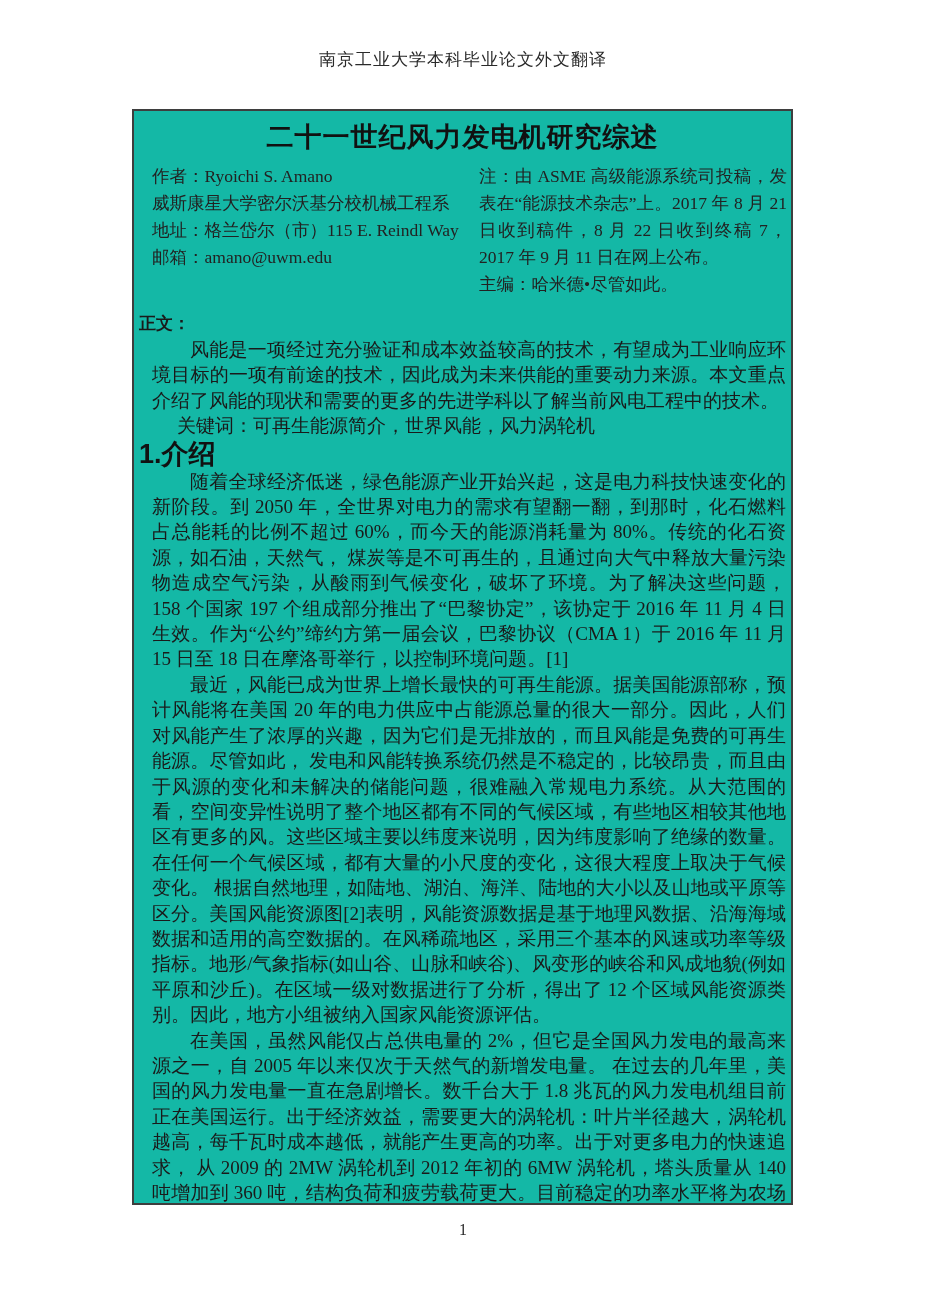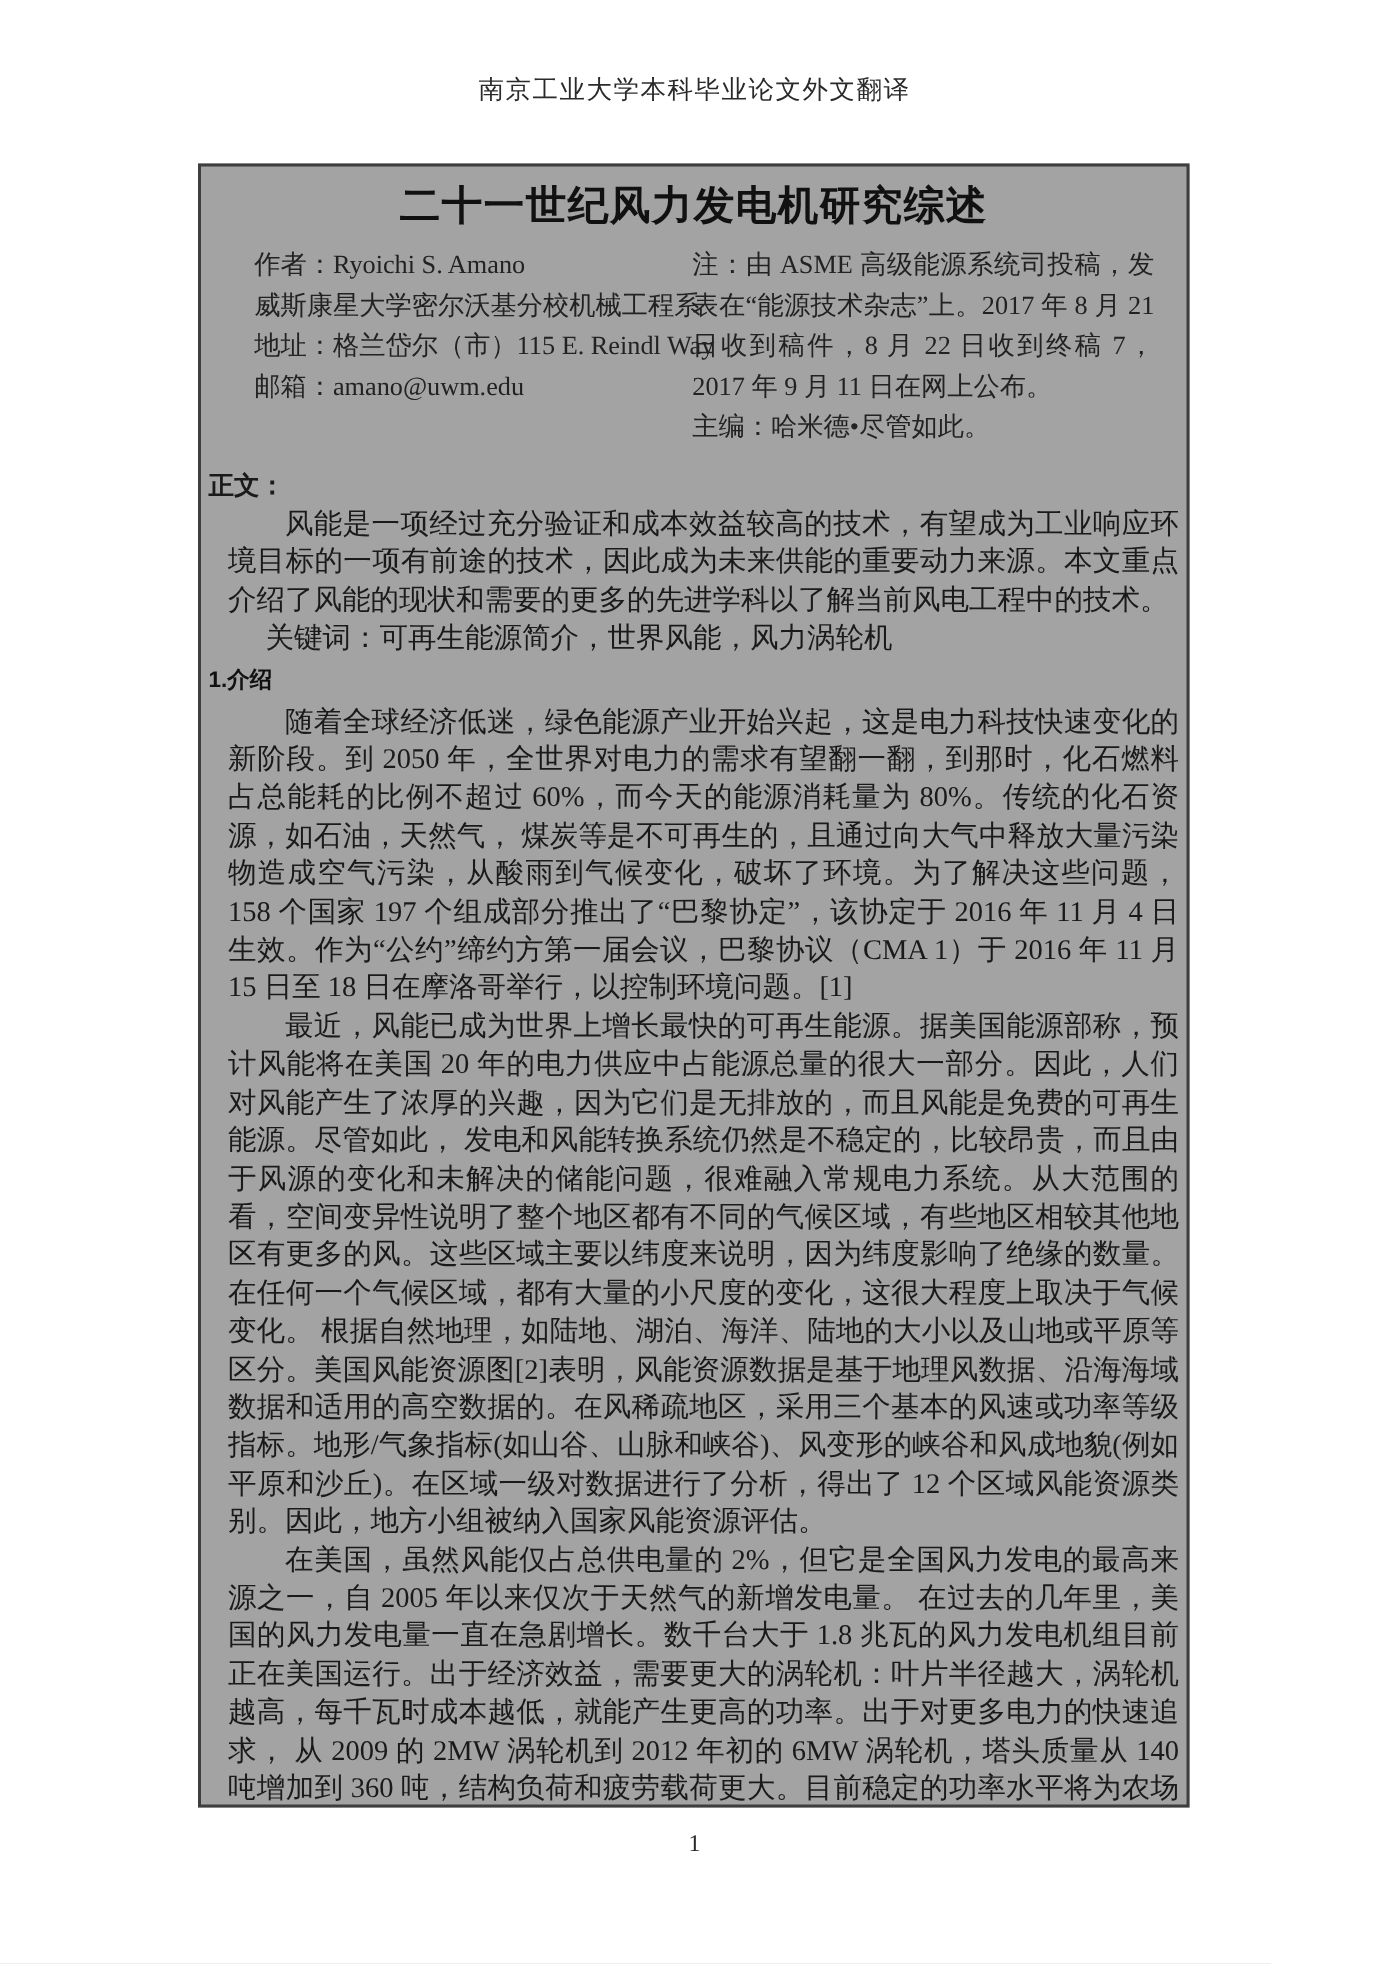--- a/index.html
+++ b/index.html
@@ -23,35 +23,35 @@
     letter-spacing: 1px;
     color: #2a2a2a;
   }
   .content-box {
     position: absolute;
     left: 132px;
     top: 109px;
     width: 661px;
     height: 1096px;
     border: 2px solid #3e3e3e;
-    background: #a3a3a3;
+    background: #14b8a6;
     overflow: hidden;
   }
   .article-title {
     margin-top: 8px;
     text-align: center;
     font-family: "Liberation Sans", "DejaVu Sans", sans-serif;
     font-weight: bold;
     font-size: 27px;
     letter-spacing: 1px;
     color: #111111;
   }
   .info-row {
     display: flex;
-    justify-content: center;
+    justify-content: space-between;
     margin-top: 8px;
     padding: 0 4px 0 18px;
     font-size: 17.5px;
     line-height: 27px;
     color: #222222;
   }
   .author-col { width: 46%; }
   .info-line { white-space: nowrap; }
   .note-col {
     width: 48.5%;
@@ -77,21 +77,21 @@
     text-justify: inter-character;
     margin-left: 13px;
   }
   .keywords-line {
     text-indent: 2em;
     text-align: left;
   }
   .section-heading {
     font-family: "Liberation Sans", "DejaVu Sans", sans-serif;
     font-weight: bold;
-    font-size: 15px;
+    font-size: 27px;
     line-height: 28px;
     margin: 1px 0 1px 0;
     color: #111111;
   }
   .page-number {
     position: absolute;
     top: 1221px;
     left: 0;
     width: 100%;
     text-align: center;

